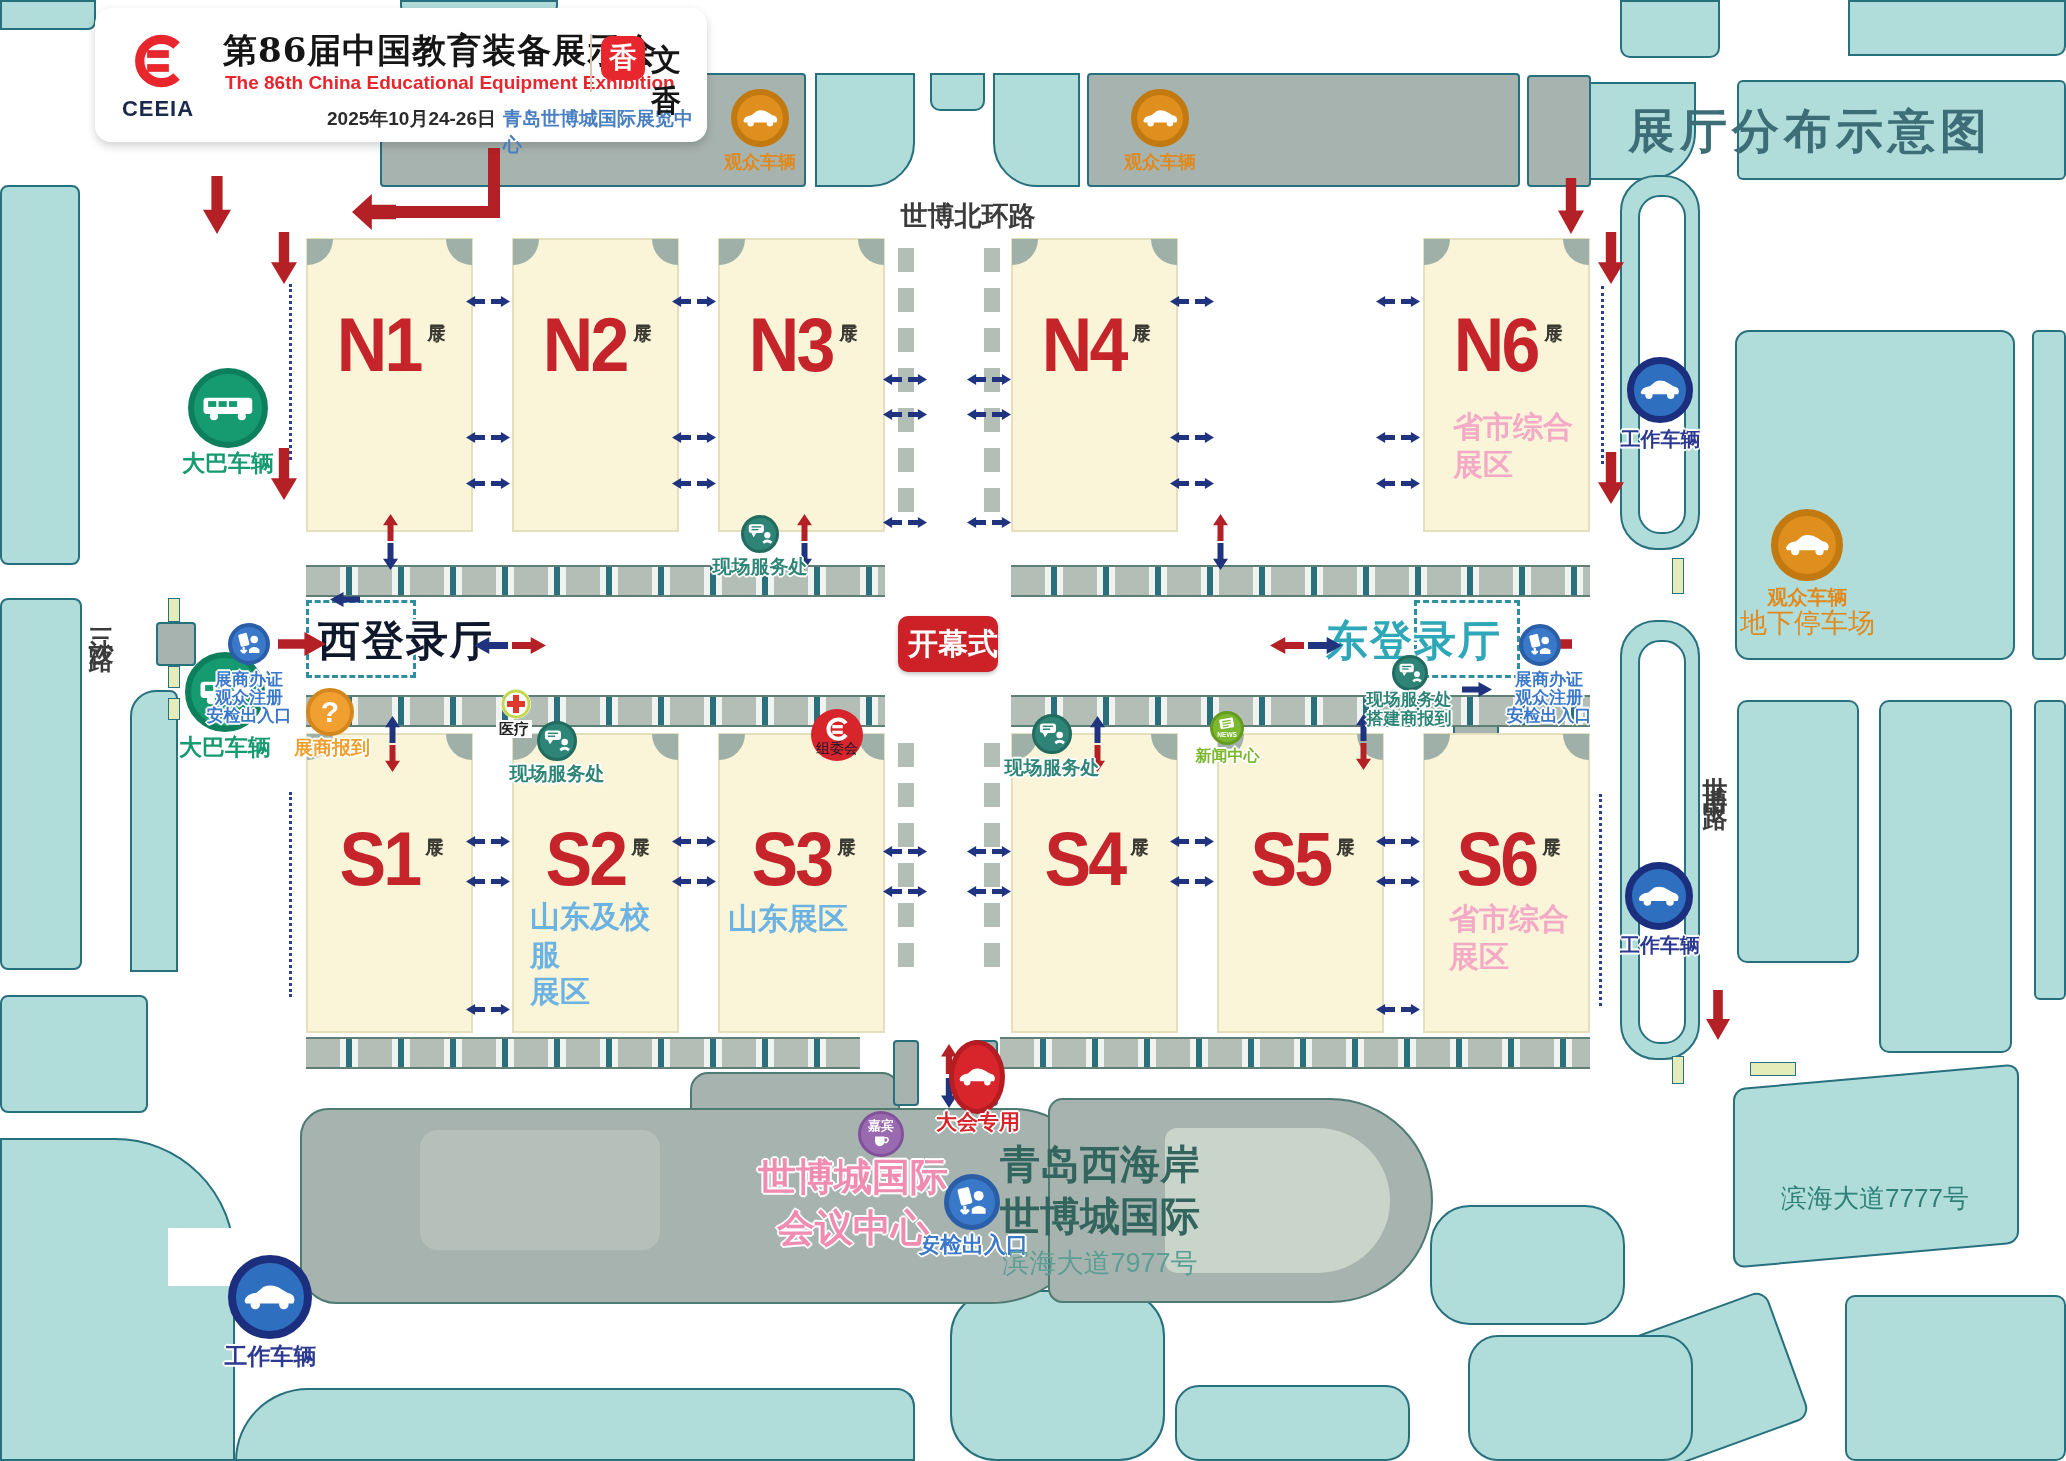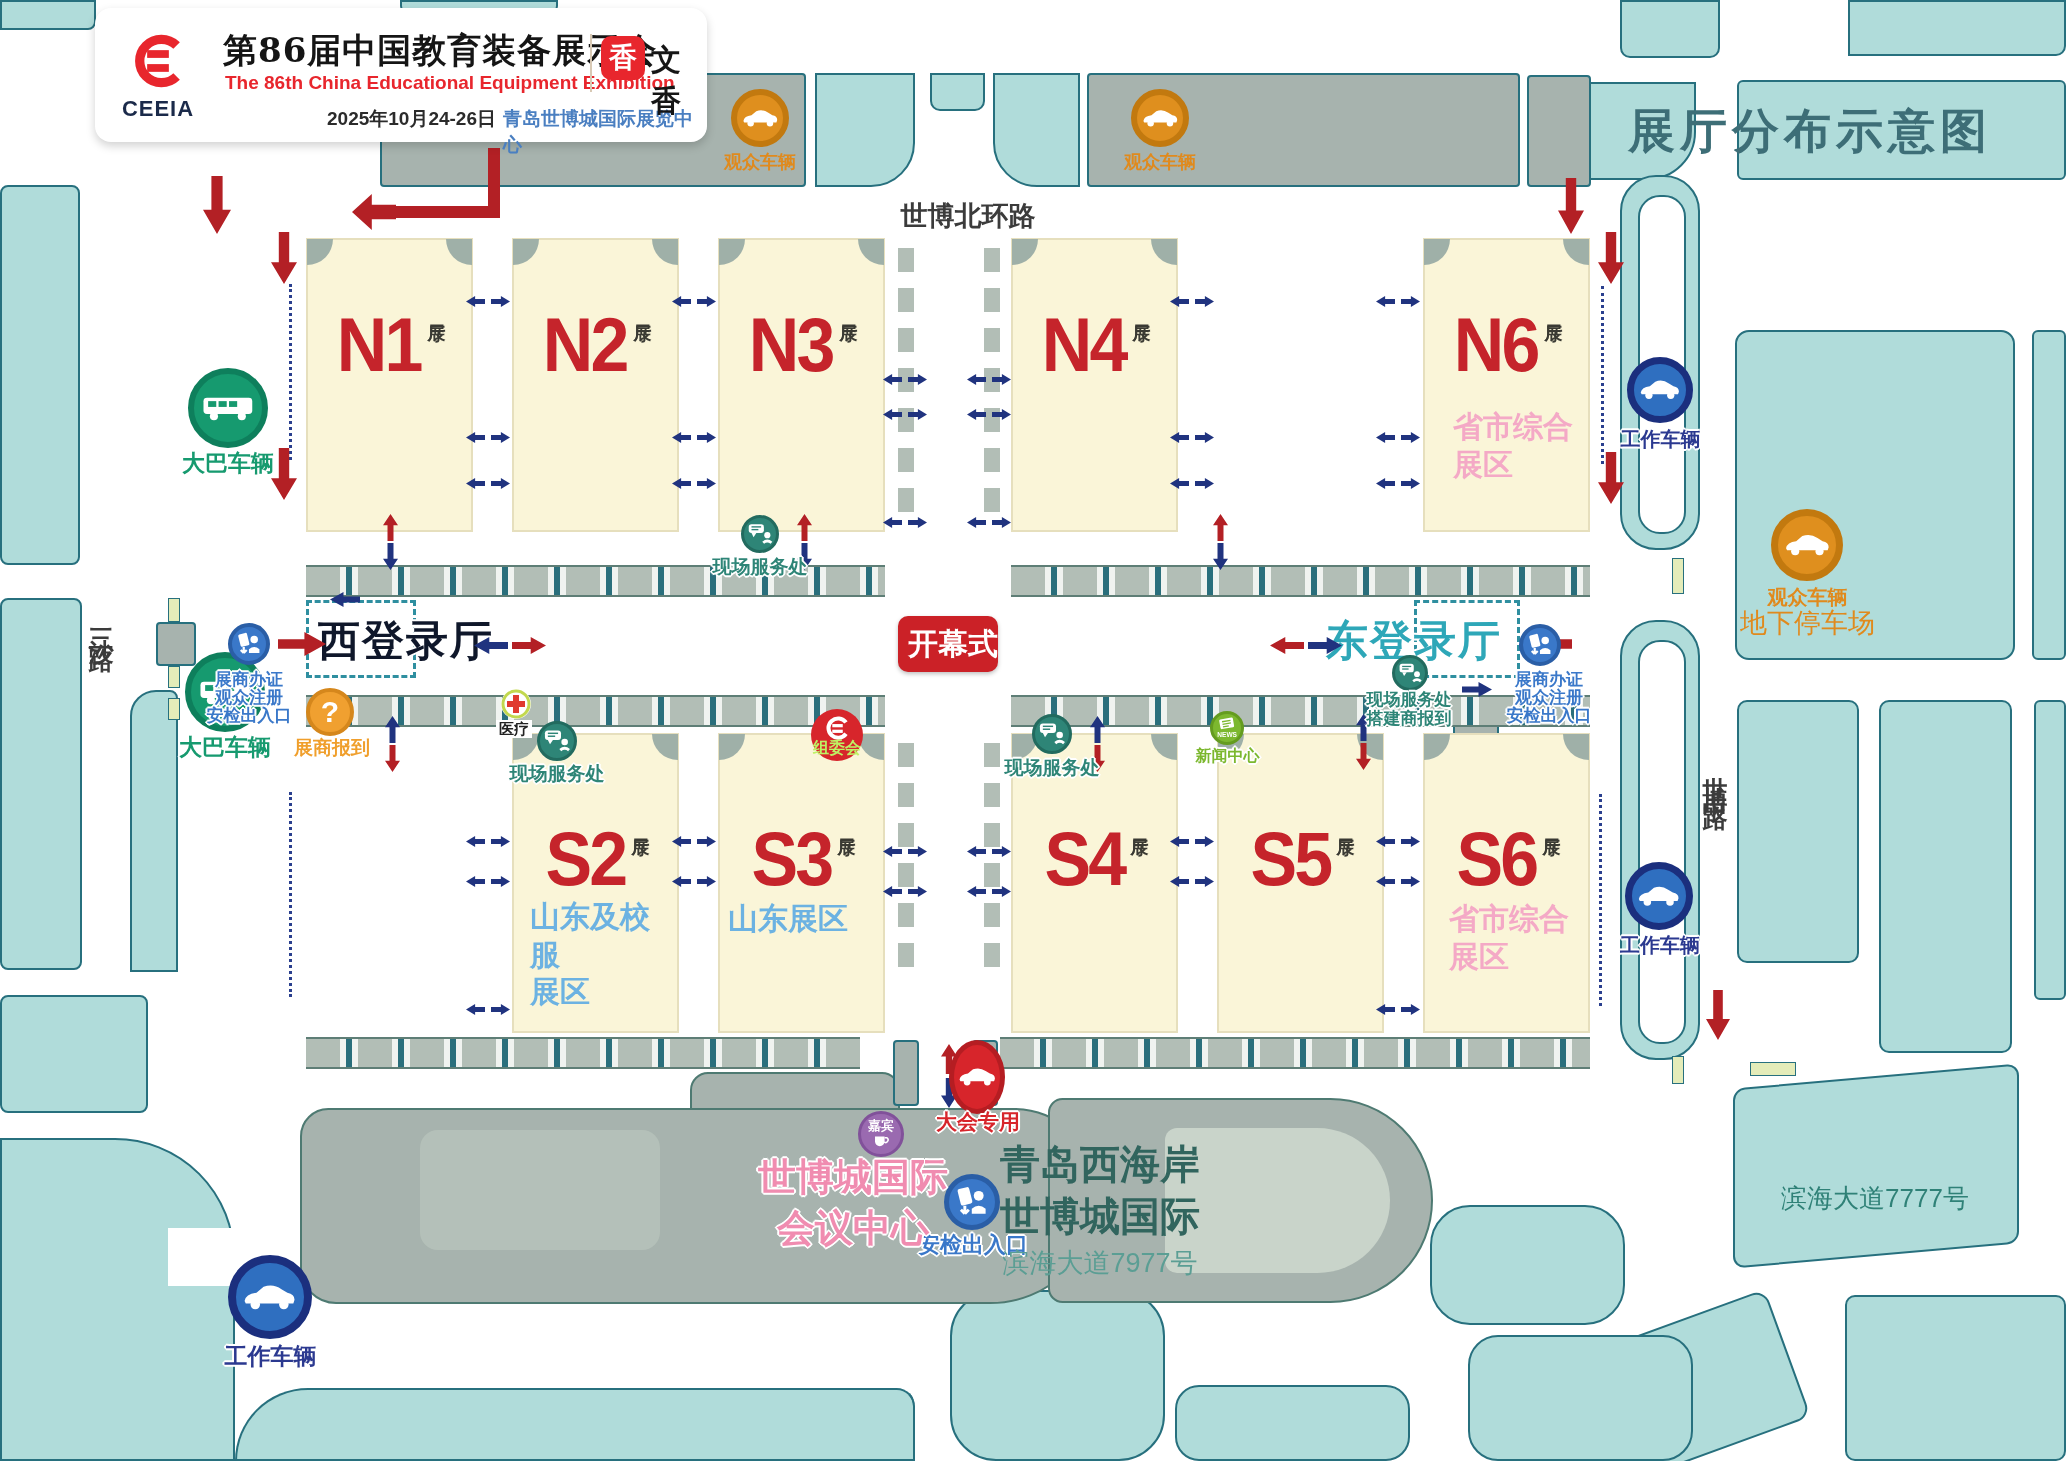--- a/index.html
+++ b/index.html
@@ -138,20 +138,26 @@
   </div>
   <div class="hall" style="left:1423px;top:238px;width:167px;height:294px">
     <div class="hl" style="top:70px">
         <span class="num">N6</span>
         <span class="suf">展厅</span>
       </div>
     <div class="sub" style="top:168px;left:28px;color:#f4a9c6">省市综合
 展区</div>
   </div>
 
+  <div class="hall" style="left:306px;top:733px;width:167px;height:300px">
+    <div class="hl" style="top:89px">
+        <span class="num">S1</span>
+        <span class="suf">展厅</span>
+      </div>
+  </div>
   <div class="hall" style="left:512px;top:733px;width:167px;height:300px">
     <div class="hl" style="top:89px">
         <span class="num">S2</span>
         <span class="suf">展厅</span>
       </div>
     <div class="sub" style="top:163px;left:16px;color:#6cb2e2">山东及校服
 展区</div>
   </div>
   <div class="hall" style="left:718px;top:733px;width:167px;height:300px">
     <div class="hl" style="top:89px">
@@ -510,21 +516,21 @@
   </div>
   <div class="t ol" style="left:1338px;top:691px;width:142px;text-align:center;font-size:17px;line-height:1.1;color:#2e8577">现场服务处
 搭建商报到</div>
 
   <div class="ic" style="left:811px;top:709px;width:52px;height:52px;background:#d7252b;border:0;flex-direction:column;gap:0">
     <svg viewBox="0 0 40 30" width="62%" style="margin-top:2px">
         <path d="M31 8 A12 12 0 1 0 31 22" fill="none" stroke="#fff" stroke-width="5"></path>
         <rect x="14" y="10" width="13" height="4" fill="#fff"></rect>
         <rect x="14" y="17" width="13" height="4" fill="#fff"></rect>
       </svg>
-    <span style="color:#bef264;font-size:16px;font-weight:700;line-height:1">组委会</span>
+    <span style="color:#0f172a;font-size:14px;font-weight:400;line-height:1">组委会</span>
   </div>
 
   <div class="ic" style="left:1210px;top:711px;width:34px;height:34px;background:#7cb82f;border:3px solid #649c1f;flex-direction:column">
     <svg viewBox="0 0 40 40" width="94%">
         <g transform="rotate(-10 20 14)">
           <rect x="9" y="5" width="21" height="15" rx="2" fill="#fff"></rect>
           <line x1="13" y1="9" x2="26" y2="9" stroke="#7cb82f" stroke-width="2"></line>
           <line x1="13" y1="13" x2="26" y2="13" stroke="#7cb82f" stroke-width="2"></line>
           <line x1="13" y1="17" x2="22" y2="17" stroke="#7cb82f" stroke-width="2"></line>
         </g>

